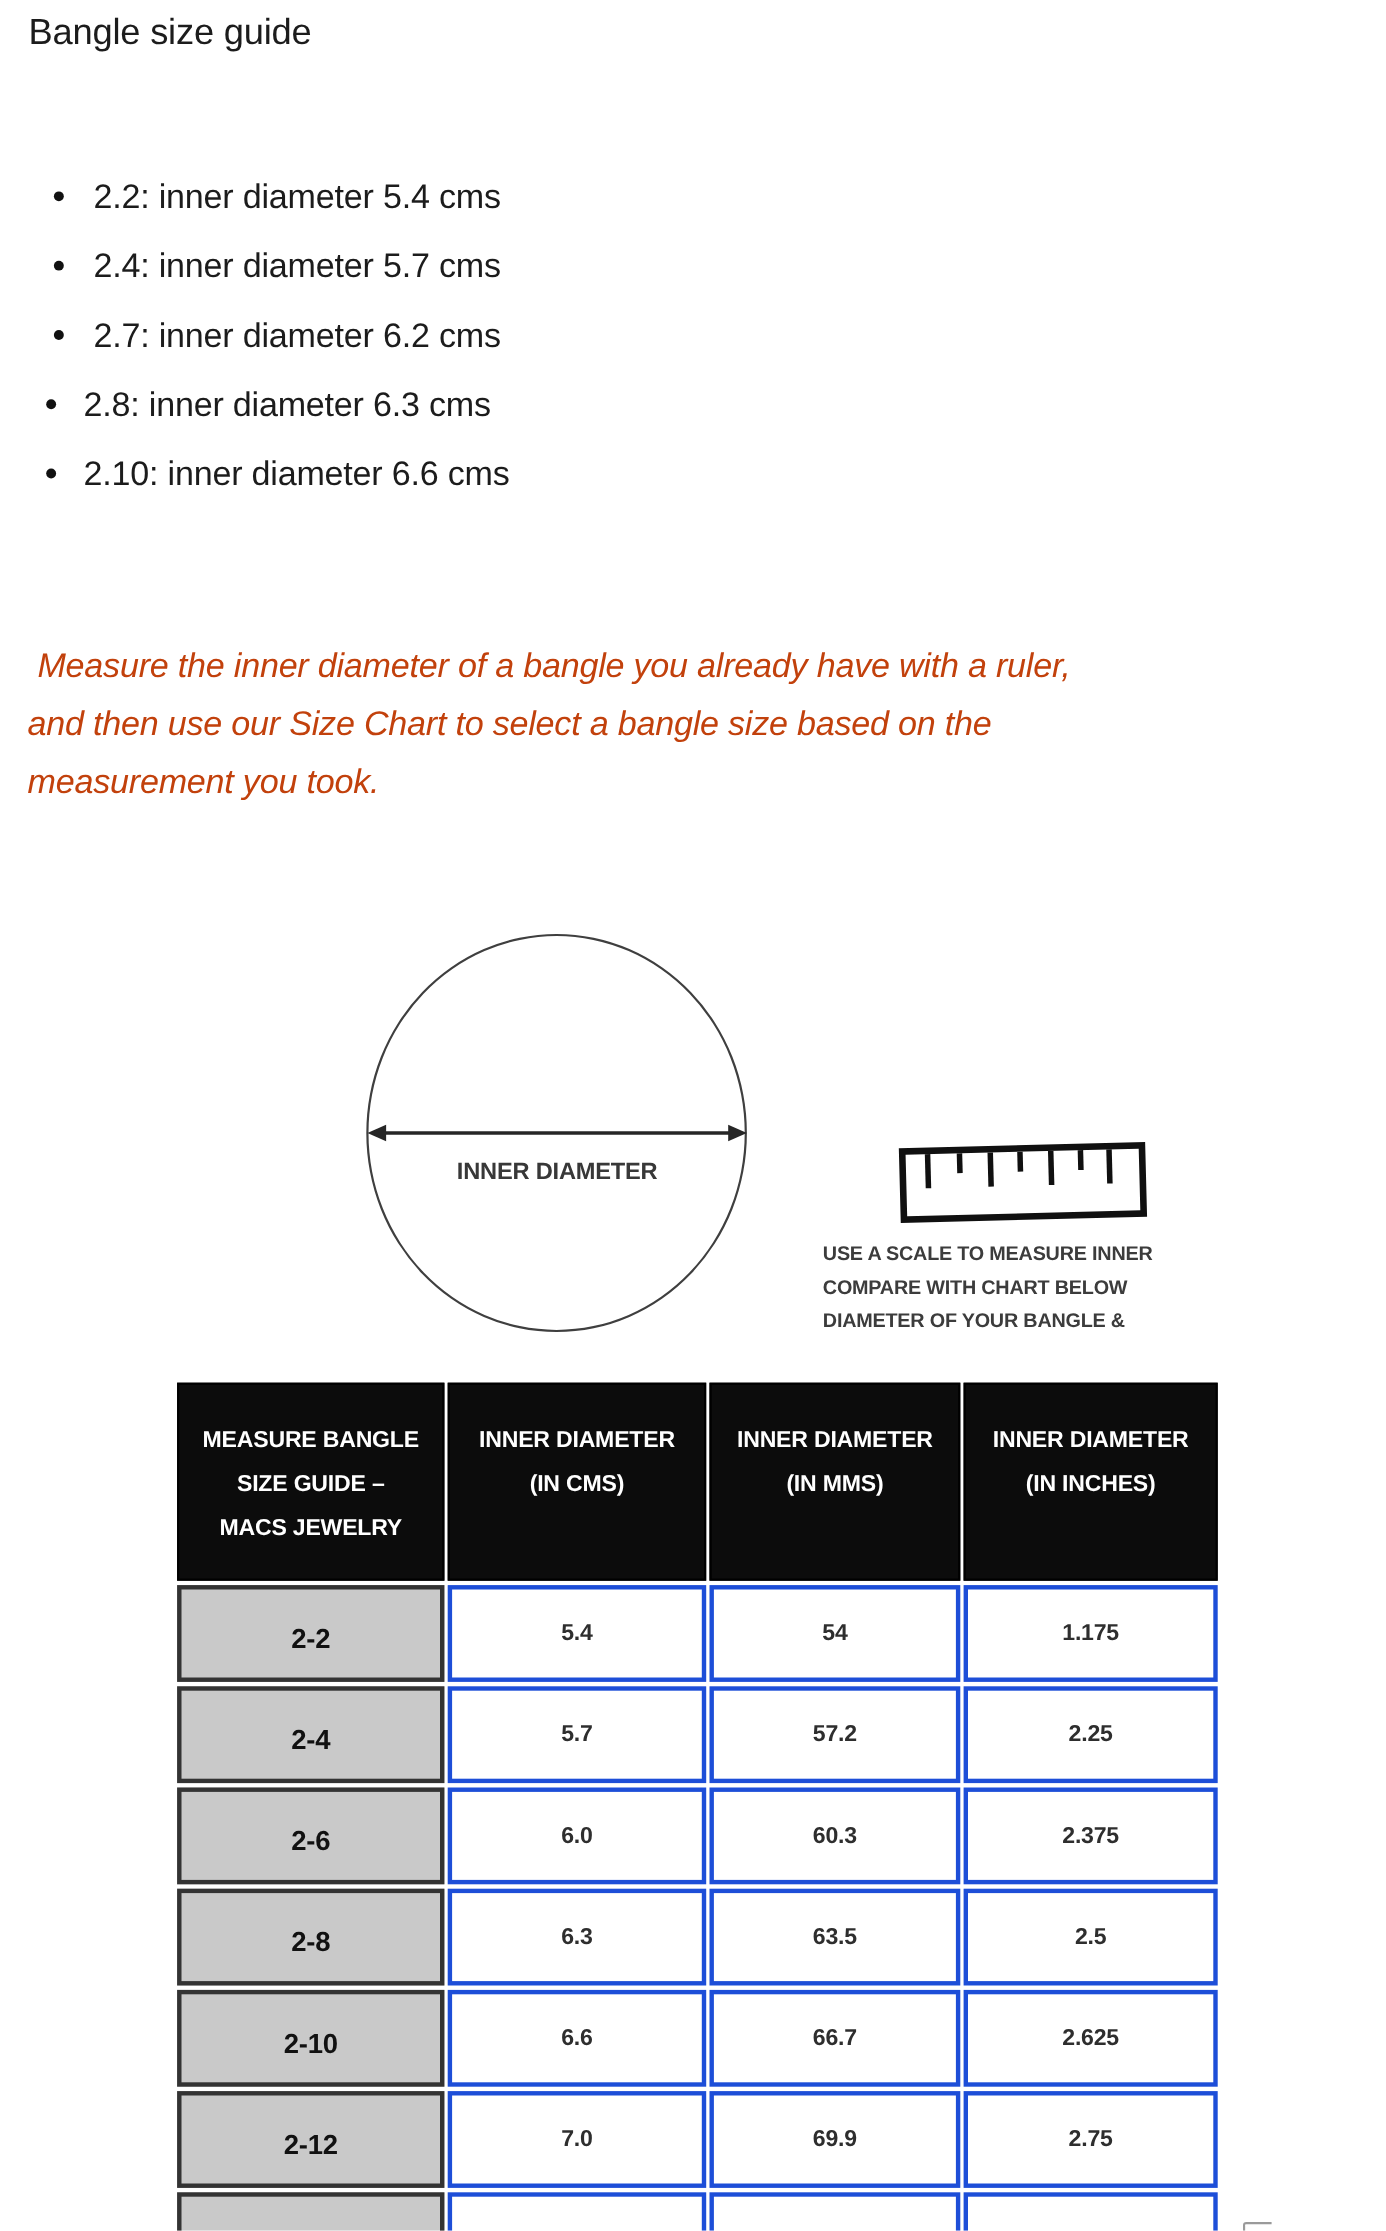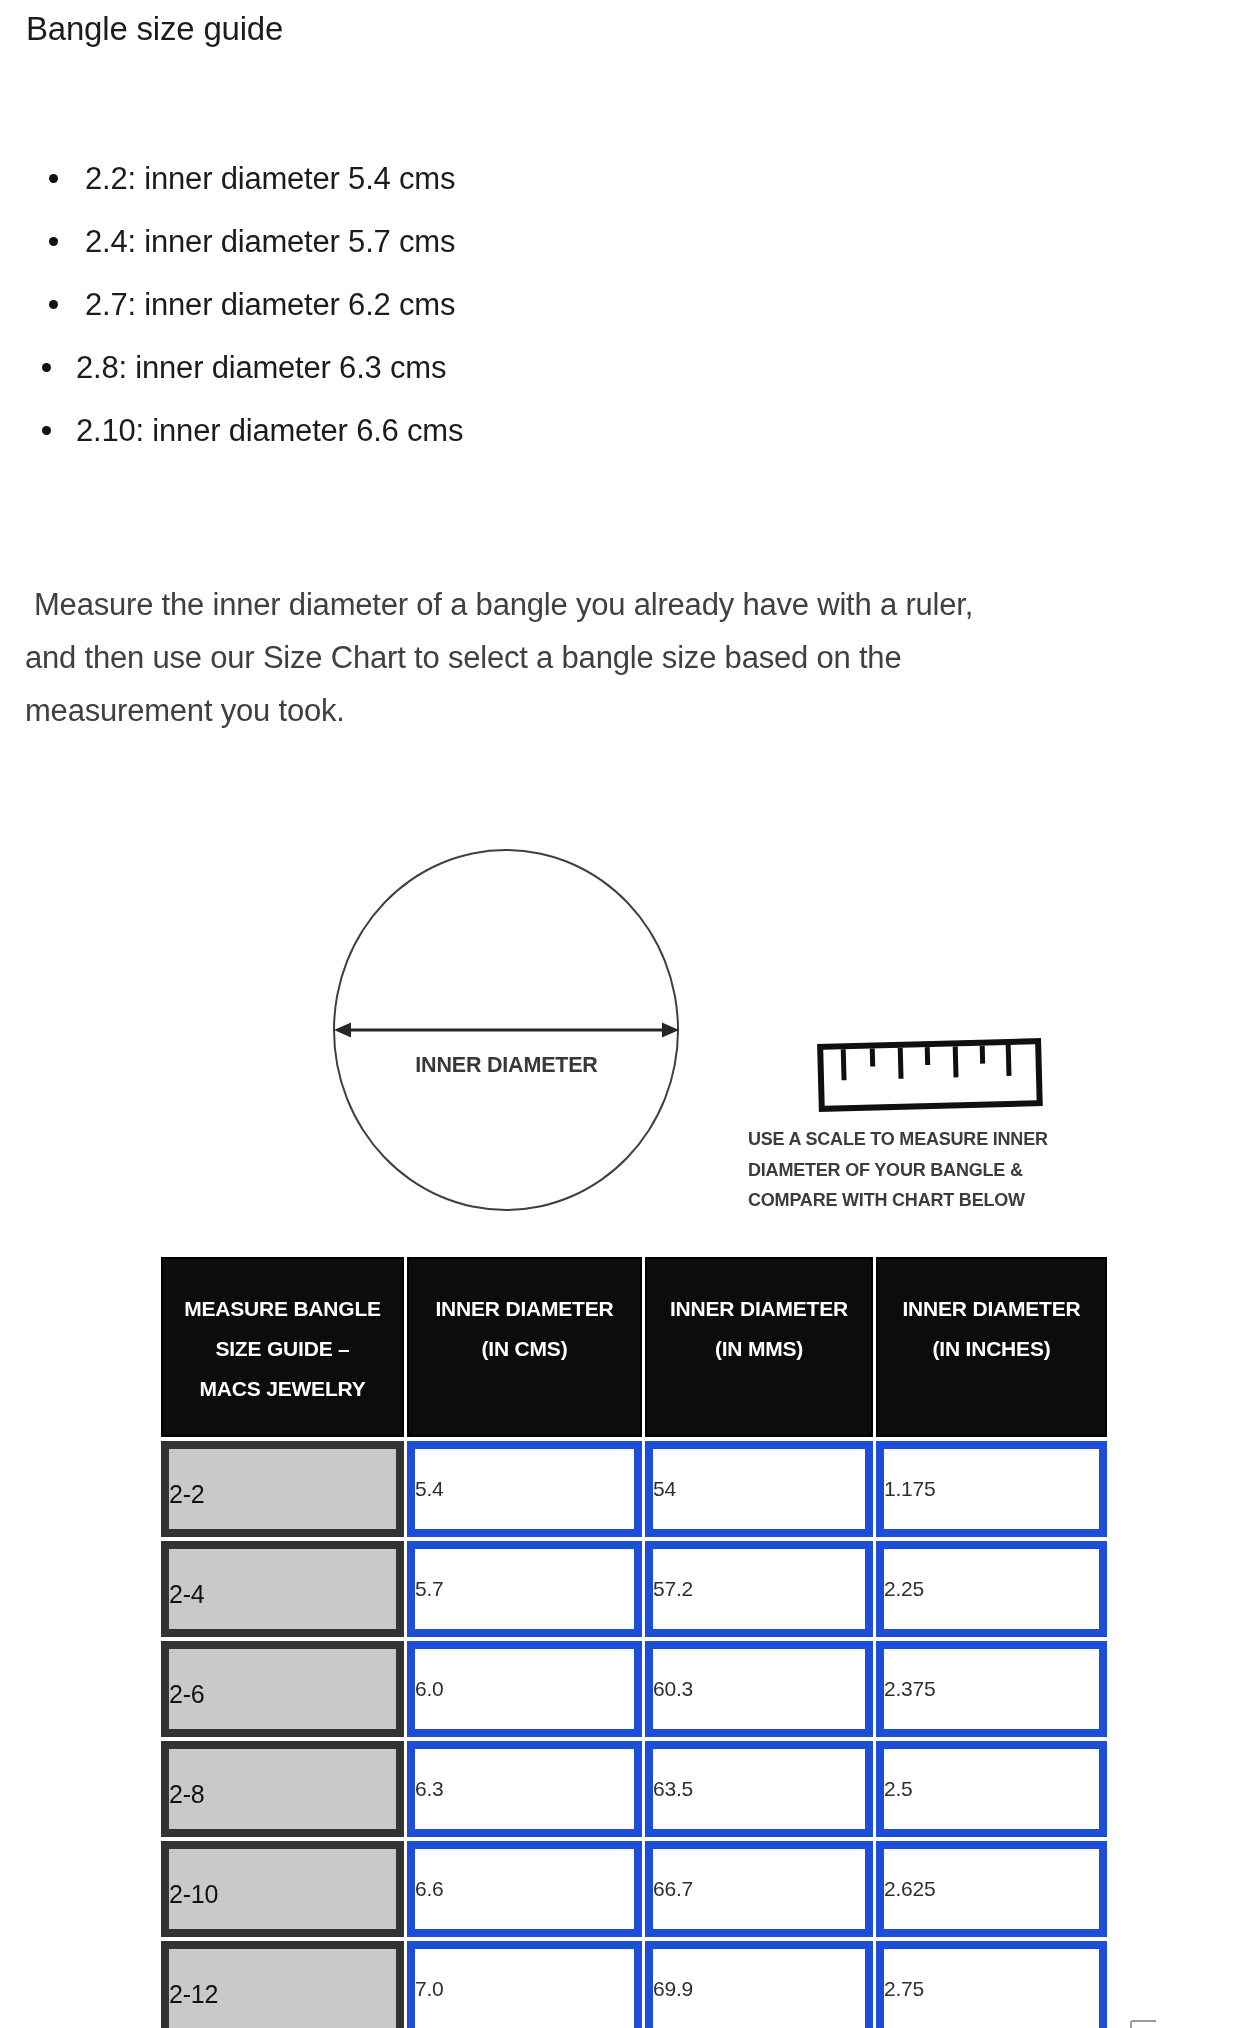--- a/index.html
+++ b/index.html
@@ -25,22 +25,23 @@
     height:63px; display:flex; align-items:center;
     font-size:31px; letter-spacing:-0.2px; color:#1c1c1c;
   }
   .bullets li .dot{
     width:9px; height:9px; border-radius:50%; background:#111;
     margin-left:9px; margin-right:27px; flex:0 0 auto;
   }
   .bullets li.tight .dot{ margin-left:2px; margin-right:25px; }
   .paragraph{
     position:absolute; left:25px; top:578px; width:950px;
-    font-size:31px; line-height:53px; letter-spacing:-0.2px; color:#404040;
+    font-size:31px; line-height:53px; letter-spacing:-0.2px; color:#c2410c;
     text-indent:9px;
+    font-style:italic;
   }
   
   .bangle-circle{
     position:absolute; left:333px; top:849px;
     width:346px; height:362px;
     border:2.5px solid #3f3f3f; border-radius:50%;
     box-sizing:border-box; background:#fff;
   }
   .arrow-svg{ position:absolute; left:334px; top:1019px; }
   .circle-label{
@@ -64,24 +65,24 @@
   }
   .size-table th{
     background:#0c0c0c; color:#fff;
     border:2px solid #000;
     height:146px; vertical-align:top; padding:30px 2px 0 2px;
     font-size:21px; font-weight:700; line-height:40px; letter-spacing:-0.2px;
     text-align:center;
   }
   .size-table th span{ display:block; }
   .size-table td{
-    height:70px; vertical-align:middle;
-    border:8px solid #1d4ed8;
+    height:70px; text-align:center; vertical-align:middle;
+    border:4px solid #1d4ed8;
     background:#fff;
-    font-size:21px; font-weight:400; color:#2e2e2e; letter-spacing:-0.2px;
+    font-size:21px; font-weight:700; color:#2e2e2e; letter-spacing:-0.2px;
     padding:0;
   }
   .size-table td.rowlabel{
     background:#c9c9c9; color:#111;
     font-size:25px; border-color:#333;
     padding-top:10px;
   }
   
   .corner-artifact{
     position:absolute; left:1130px; top:2020px;
@@ -139,22 +140,22 @@
     <line x1="56" y1="7" x2="56" y2="25" stroke="#101010" stroke-width="5"></line>
     <line x1="84" y1="7" x2="84" y2="38" stroke="#101010" stroke-width="5"></line>
     <line x1="111" y1="7" x2="111" y2="25" stroke="#101010" stroke-width="5"></line>
     <line x1="139" y1="7" x2="139" y2="38" stroke="#101010" stroke-width="5"></line>
     <line x1="166" y1="7" x2="166" y2="25" stroke="#101010" stroke-width="5"></line>
     <line x1="192" y1="7" x2="192" y2="38" stroke="#101010" stroke-width="5"></line>
   </svg>
 
   <div class="ruler-caption">
     <span>USE A SCALE TO MEASURE INNER</span>
+    <span>COMPARE WITH CHART BELOW</span>
     <span>DIAMETER OF YOUR BANGLE &amp;</span>
-    <span>COMPARE WITH CHART BELOW</span>
   </div>
 
   <table class="size-table">
     <colgroup>
       <col style="width:243px">
         <col style="width:235px">
         <col style="width:228px">
         <col style="width:231px">
     </colgroup>
     <thead>

